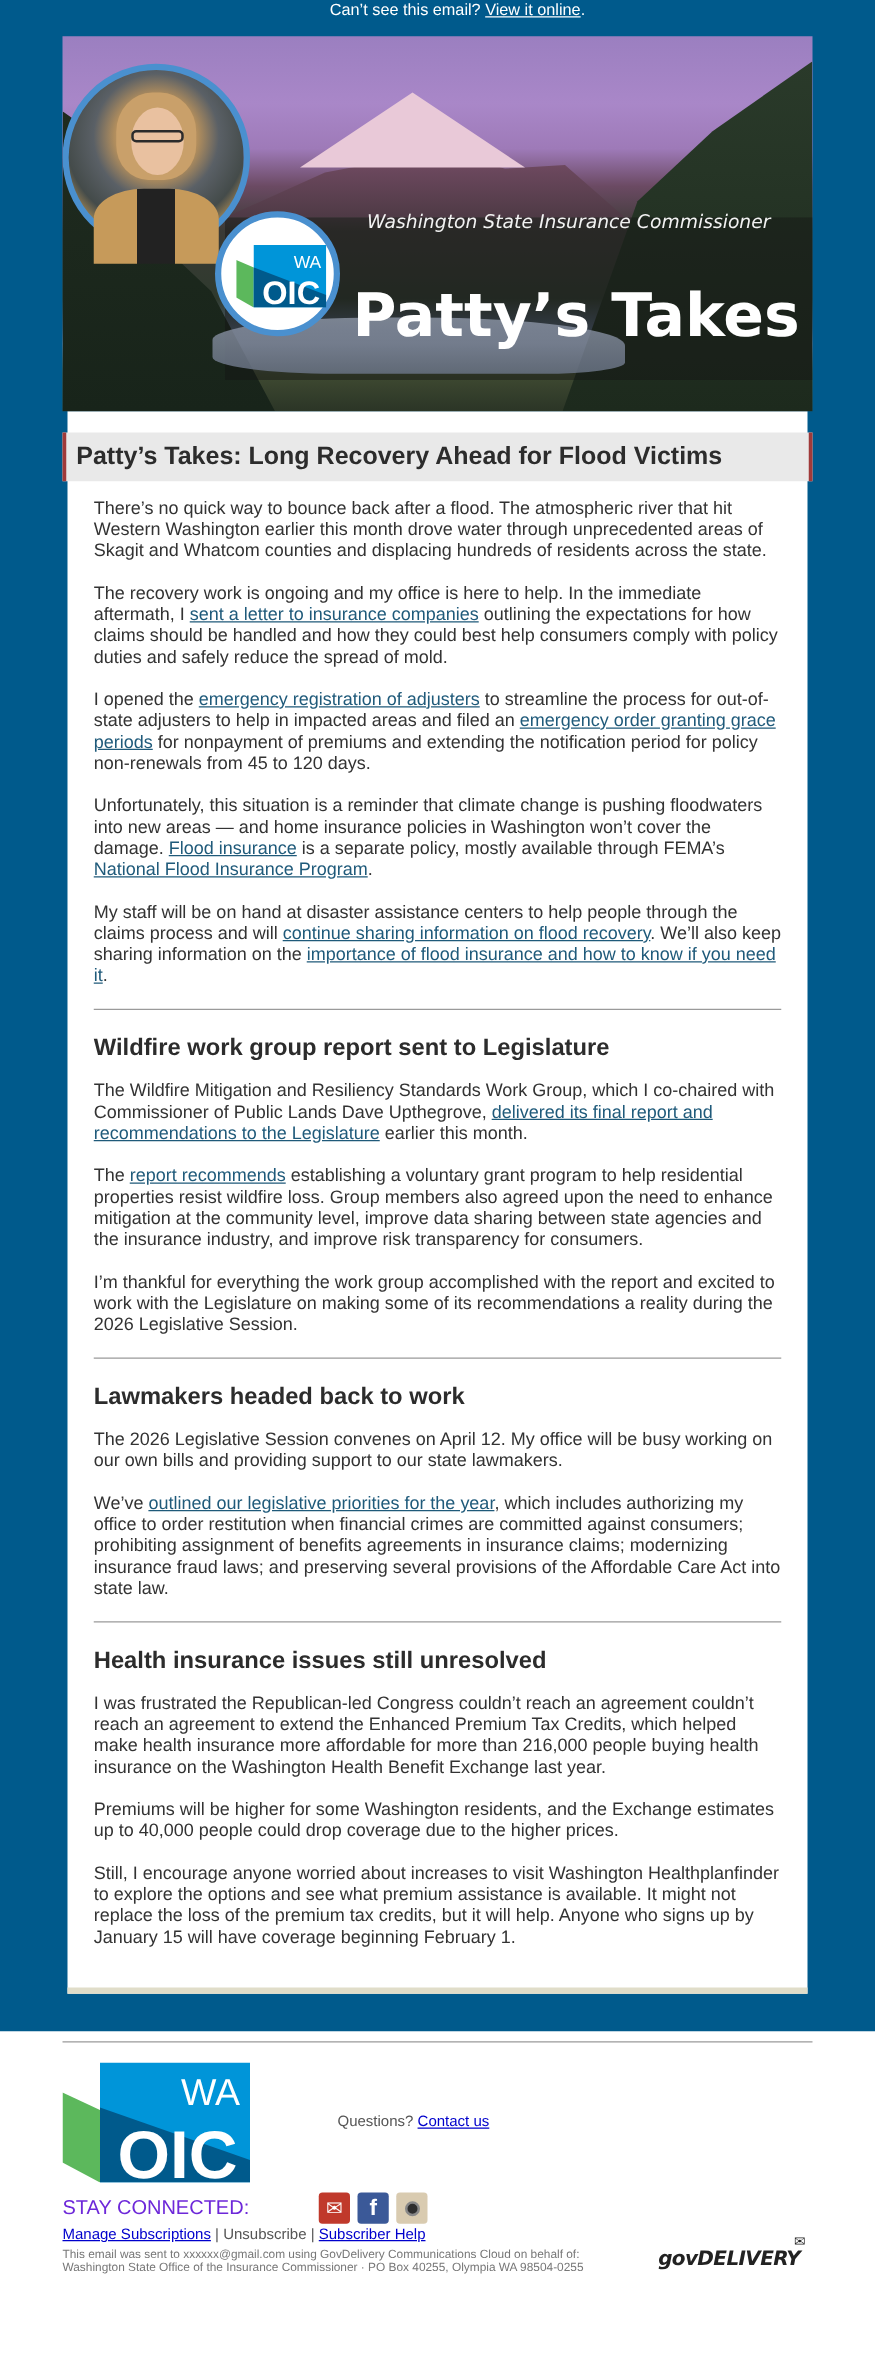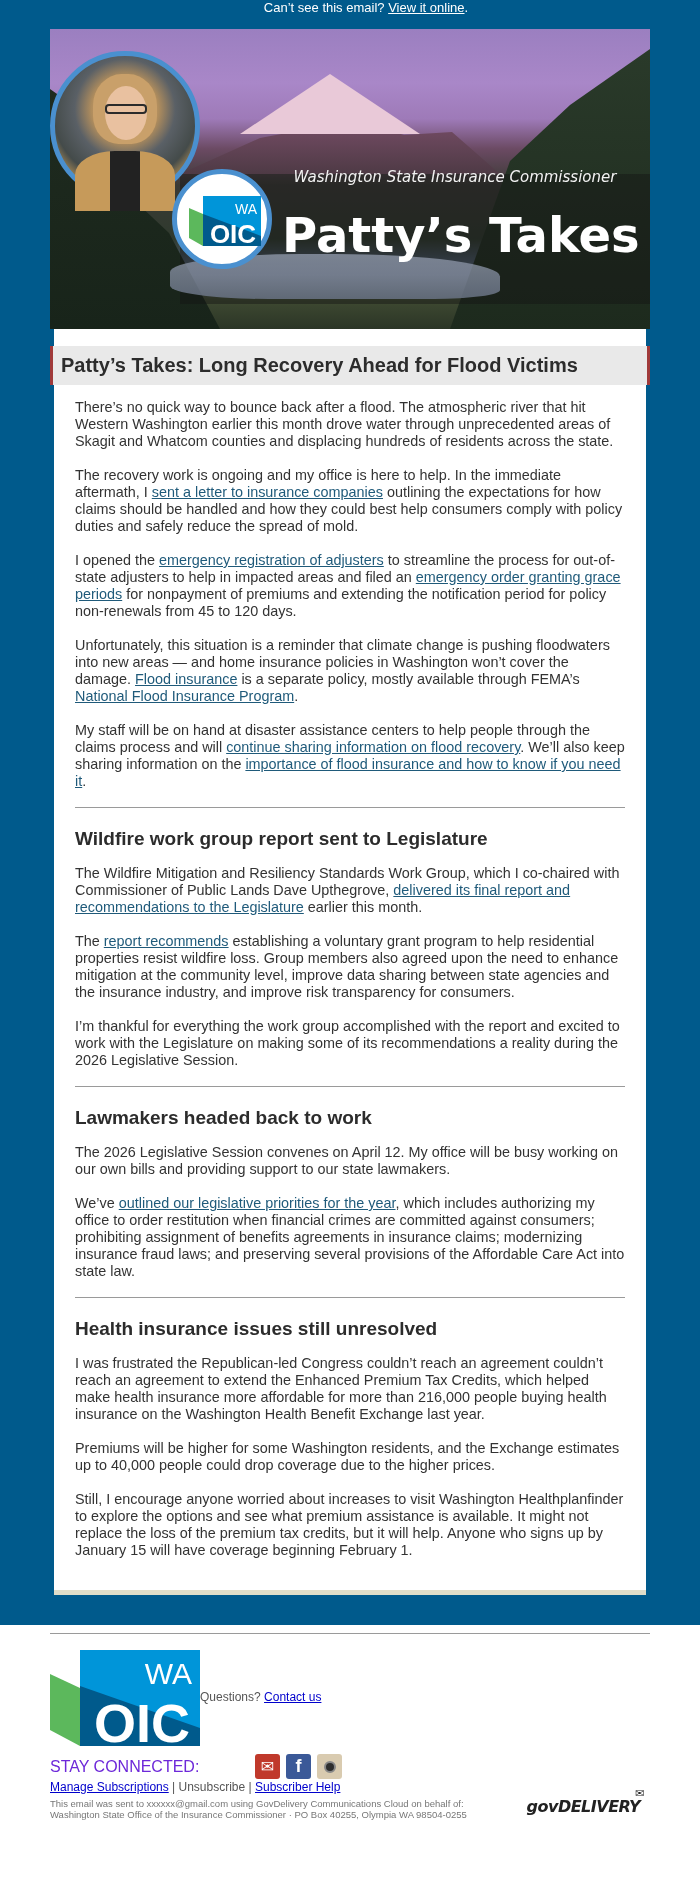--- a/index.html
+++ b/index.html
@@ -100,21 +100,21 @@
       position: absolute; left: 12px; top: 22px; width: 72px; height: 50px;
     }
     .banner-text {
       position: absolute; left: 220px; right: 10px; text-align: center; color: #f2f2f2;
     }
     .banner-from {
       top: 137px; font-size: 15px; font-style: italic; font-family: "DejaVu Sans", sans-serif; font-weight: 300;
     }
     .banner-from div { line-height: 22px; }
     .banner-title {
-      position: absolute; left: 232px; top: 178px;
+      position: absolute; left: 232px; top: 196px;
       color: #ffffff; font-size: 48px; font-weight: bold;
       font-family: "DejaVu Sans", sans-serif; letter-spacing: 0px; text-align: center;
     }
     .card {
       width: 592px;
       margin: 0 auto;
       background: #ffffff;
       padding-top: 17px;
       border-bottom: 5px solid #e0ddc9;
     }
@@ -137,21 +137,21 @@
     .content h2 {
       margin: 0 0 15px 0; font-size: 19px; font-weight: bold; color: #2c2c2c;
     }
     .divider { border: 0; border-top: 1px solid #9a9a9a; margin: 14px 0 20px 0; }
     .footer {
       width: 600px; margin: 0 auto; padding-top: 8px; position: relative;
     }
     .footer .rule { border-top: 1px solid #9a9a9a; height: 0; margin-bottom: 16px; }
     .footer-top { display: flex; align-items: flex-start; }
     .footer-logo { width: 150px; height: 96px; position: relative; }
-    .questions { margin-top: 40px; font-size: 12px; color: #555; }
+    .questions { margin-left: 70px; margin-top: 40px; font-size: 12px; color: #555; }
     .questions a { color: #0000cc; text-decoration: underline; }
     .stay-row { display: flex; align-items: center; margin-top: 8px; }
     .stay-label { font-size: 16px; color: #6d28d9; width: 205px; }
     .social { display: flex; gap: 6px; }
     .social .ico { width: 25px; height: 25px; border-radius: 3px; display: flex; align-items: center; justify-content: center; }
     .ico-email { background: #c0392b; color: #fff; font-size: 16px; }
     .ico-fb { background: #3b5998; color: #fff; font-weight: bold; font-size: 18px; font-family: "Liberation Sans", sans-serif; }
     .ico-ig { background: #d9cbb0; position: relative; }
     .ico-ig::after { content: ""; width: 12px; height: 12px; border-radius: 50%; background: #2e2e2e; border: 2px solid #888; box-sizing: border-box; }
     .subs { margin-top: 12px; font-size: 12px; color: #555; }

